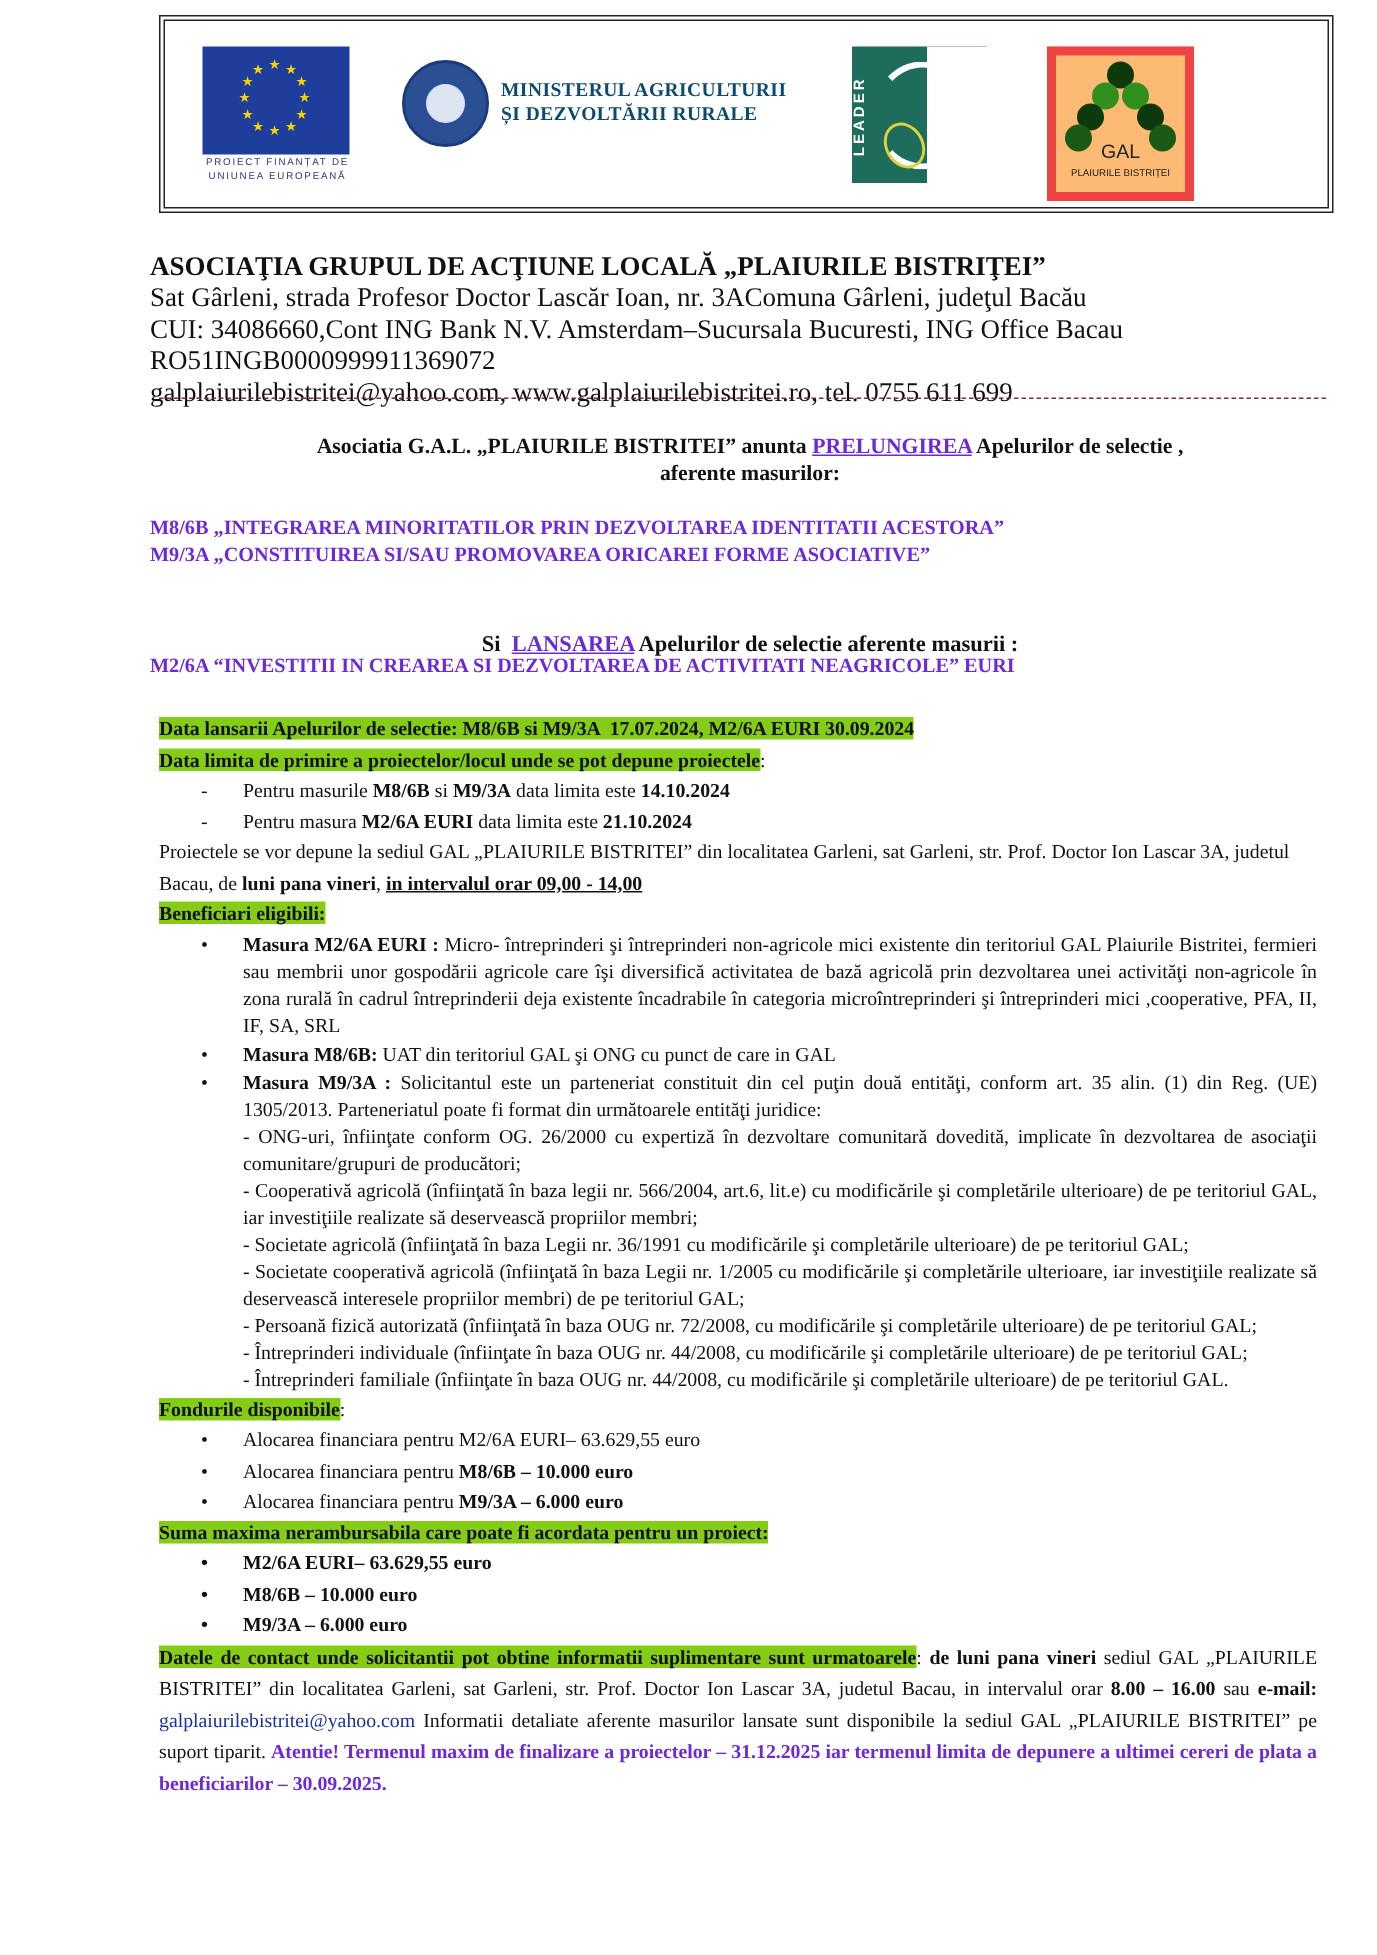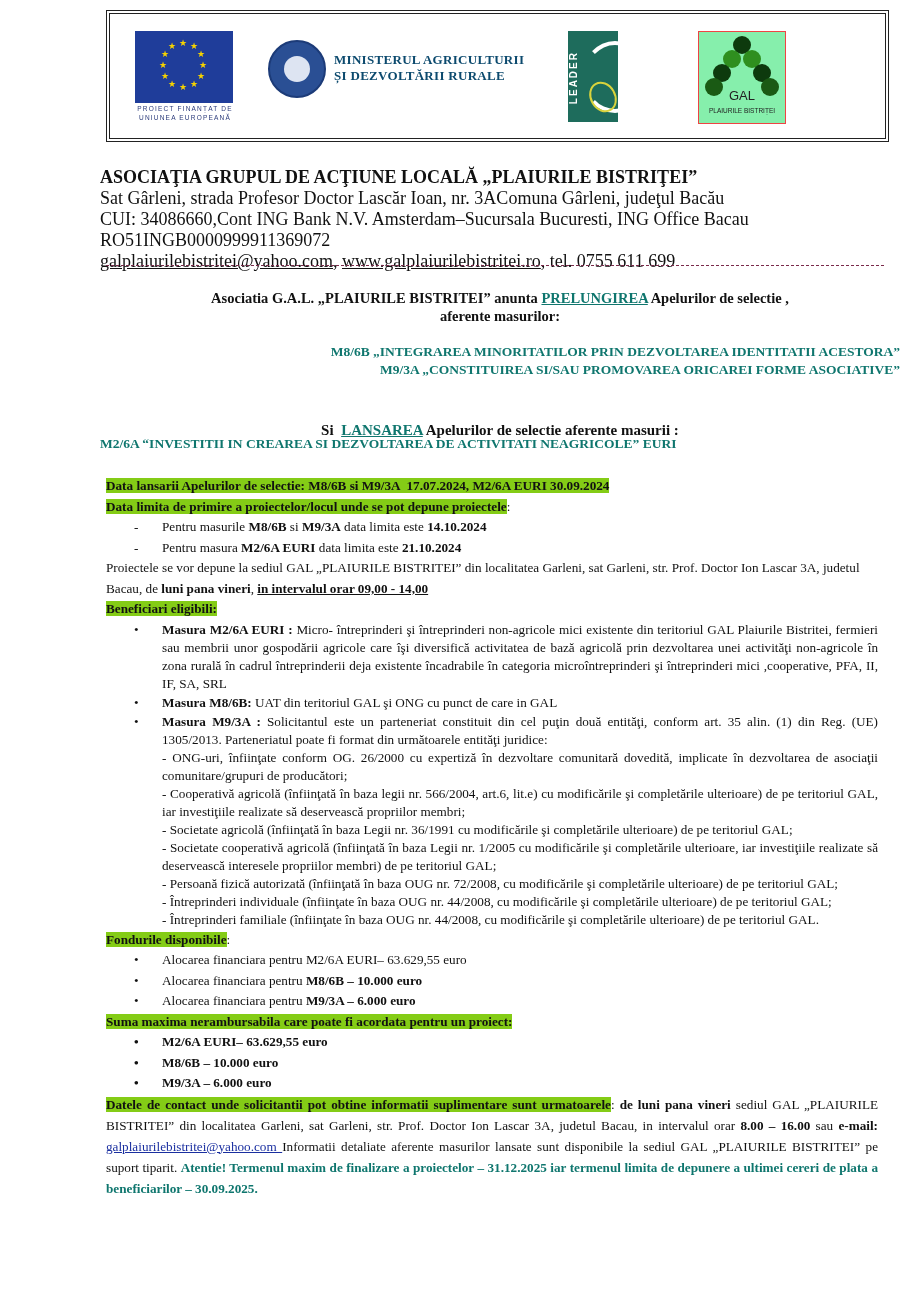--- a/index.html
+++ b/index.html
@@ -18,49 +18,49 @@
   .ministry { position:absolute; left:334px; top:52px; font-family:"Liberation Serif", serif; font-weight:bold;
               color:#0c4a6e; font-size:13px; line-height:16px; letter-spacing:0.3px; }
   .leader { position:absolute; left:568px; top:31px; width:90px; height:91px; background:#1e6c5c; overflow:hidden; }
   .leader-white { position:absolute; left:50px; top:0; width:40px; height:91px; background:#fff; }
   .leader-text { position:absolute; left:0; top:20px; width:14px; color:#fff; font-family:"Liberation Sans", sans-serif;
                  font-size:10px; font-weight:bold; writing-mode:vertical-rl; transform:rotate(180deg); letter-spacing:2px; }
   .leader-arc { position:absolute; left:14px; top:10px; width:66px; height:72px; border:4px solid #fff;
                 border-radius:50%; border-left-color:transparent; box-sizing:border-box; }
   .leader-leaf { position:absolute; left:22px; top:50px; width:22px; height:28px; border:2px solid #d9d33c;
                  border-radius:50%; transform:rotate(-30deg); }
-  .gal-box { position:absolute; left:698px; top:31px; width:86px; height:91px; border:1px solid #ef4444; background:#86efac; }
+  .gal-box { position:absolute; left:698px; top:31px; width:86px; height:91px; border:6px solid #ef4444; background:#fdba74; }
   .gal-tree { position:absolute; width:18px; height:18px; border-radius:50%; }
   .gal-label { position:absolute; left:0; top:56px; width:86px; text-align:center; font-family:"Liberation Sans", sans-serif;
                font-size:13px; color:#222; }
   .gal-sub { position:absolute; left:0; top:75px; width:86px; text-align:center; font-family:"Liberation Sans", sans-serif;
              font-size:6.5px; color:#222; }
 
   .org-header { position:absolute; left:100px; top:167px; width:800px; font-size:18px; line-height:21px; }
   .org-title { font-weight:bold; }
   .u { text-decoration:underline; }
   .sep { position:absolute; left:106px; top:265px; width:778px; border-top:1px dashed #7a2a4a; }
 
   .announce { position:absolute; left:100px; top:289px; width:800px; text-align:center; font-weight:bold; font-size:14.5px; line-height:18px; }
-  .red { color:#0f766e; }
-  .measures { position:absolute; left:100px; top:343px; width:800px; text-align:right; font-weight:bold; font-size:13.5px; line-height:18px; }
+  .red { color:#6d28d9; }
+  .measures { position:absolute; left:100px; top:343px; width:800px; text-align:left; font-weight:bold; font-size:13.5px; line-height:18px; }
   .launch { position:absolute; left:100px; top:398px; width:800px; text-align:center; font-weight:bold; font-size:15px;margin-top:24px; }
   .m2 { position:absolute; left:100px; top:436px; width:800px; text-align:left; font-weight:bold; font-size:13.5px; }
 
   .body { position:absolute; left:106px; top:476px; width:772px; font-size:13.2px; line-height:20.5px; }
   .hl { background:#84cc16; font-weight:bold; }
   .dash-list { margin:0; padding:0 0 0 28px; list-style:none; }
   .dash-list li { position:relative; padding-left:28px; }
   .dash-list li::before { content:"-"; position:absolute; left:0; }
   .bul-list { margin:0; padding:0 0 0 28px; list-style:none; }
   .bul-list li { position:relative; padding-left:28px; text-align:justify; line-height:18px; margin:1px 0; }
   .bul-list li::before { content:"\2022"; position:absolute; left:0; }
   .bul-list.spaced li { line-height:20.5px; margin:0; }
   .just { text-align:justify; }
-  a.link { color:#111; text-decoration:underline; }
+  a.link { color:#111; }
   a.link.blue { color:#1a2fa0; }
 </style>
 </head>
 <body>
 
 <div class="logo-box"></div>
 
 <div class="eu">
   <span class="eu-star" style="left:44px;top:8px">★</span>
   <span class="eu-star" style="left:55px;top:11px">★</span>

